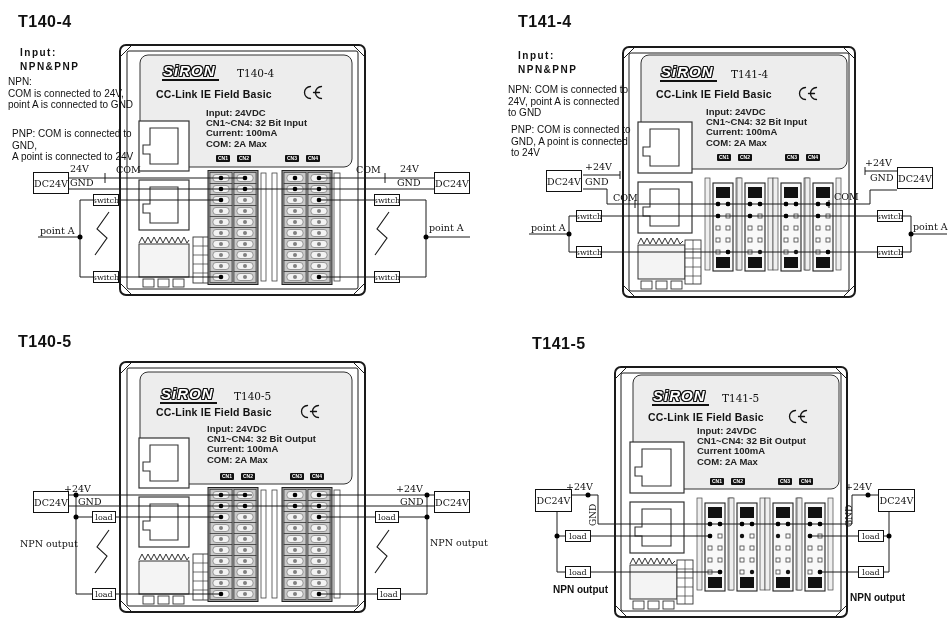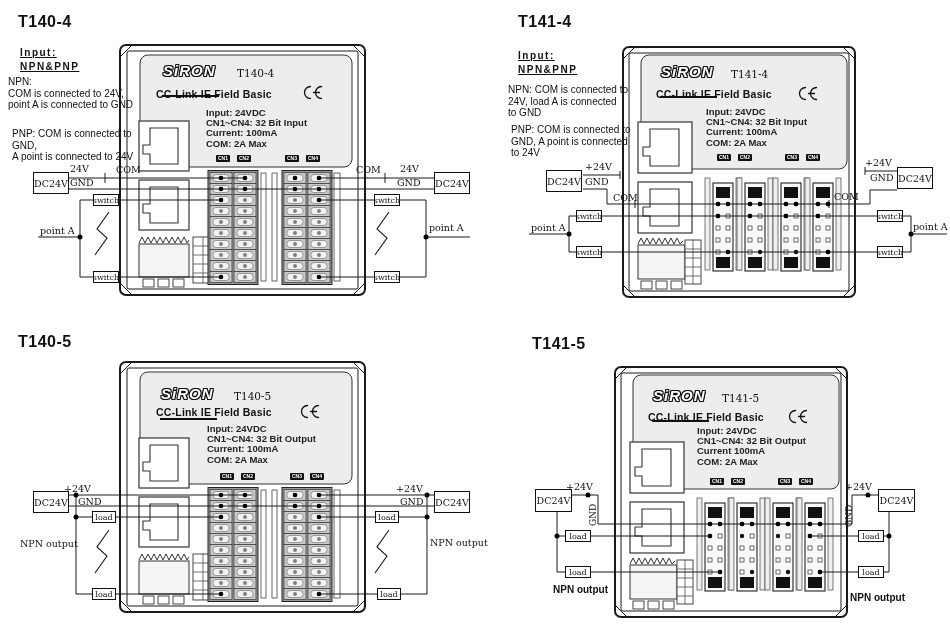--- a/index.html
+++ b/index.html
@@ -5,24 +5,24 @@
   html,body{margin:0;padding:0;background:#fff;}
   #sheet{position:relative;width:950px;height:624px;background:#fff;overflow:hidden;
          font-family:"Liberation Sans",sans-serif;}
   .quad{position:absolute;width:475px;height:312px;}
   .art{position:absolute;left:0;top:0;}
   .w{stroke:#1a1a1a;stroke-width:1;fill:none;}
   .zz{stroke:#1a1a1a;stroke-width:1.1;fill:none;}
   .dot{fill:#000;}
   .title{position:absolute;font:700 16px "Liberation Sans",sans-serif;color:#111;letter-spacing:.5px;white-space:nowrap;}
   .note{position:absolute;font:400 10px "Liberation Sans",sans-serif;color:#111;white-space:pre-line;line-height:11.5px;}
-  .ilab{position:absolute;font:600 10px "Liberation Sans",sans-serif;color:#111;letter-spacing:1.5px;white-space:nowrap;text-decoration:underline;}
+  .ilab{position:absolute;font:600 10px "Liberation Sans",sans-serif;color:#111;letter-spacing:1.5px;white-space:nowrap;}
   .brand{position:absolute;font:800 15px "Liberation Sans",sans-serif;font-style:italic;letter-spacing:1px;color:#fff;
          text-shadow:-1px -1px 0 #111,1px -1px 0 #111,-1px 1px 0 #111,1px 1px 0 #111,-1px 0 0 #111,1px 0 0 #111,0 -1px 0 #111,0 1px 0 #111;
-         border-bottom:2px solid #111;padding:0 3px 16px 1px;white-space:nowrap;}
+         border-bottom:2px solid #111;padding:0 3px 0 1px;white-space:nowrap;}
   .model{position:absolute;font:400 10.5px "DejaVu Serif",serif;color:#111;white-space:nowrap;}
   .bus{position:absolute;font:600 10.5px "Liberation Sans",sans-serif;color:#111;letter-spacing:.2px;white-space:nowrap;}
   .specs{position:absolute;font:600 9.5px "Liberation Sans",sans-serif;color:#222;white-space:pre-line;line-height:10.2px;}
   .cn{position:absolute;width:14px;height:7px;background:#111;color:#fff;font:700 5px "Liberation Sans",sans-serif;
       text-align:center;line-height:7px;border-radius:1px;}
   .wl{position:absolute;font:400 9.5px "DejaVu Serif",serif;color:#111;white-space:nowrap;}
   .bx{position:absolute;box-sizing:border-box;border:1px solid #111;background:#fff;color:#111;
       display:flex;align-items:center;justify-content:center;font:400 8px "DejaVu Serif",serif;}
   .supply{width:36px;height:22px;font-size:9.5px;}
   .dev{width:26px;height:12px;}
@@ -215,21 +215,21 @@
         <circle class="dot" cx="253" cy="252" r="2.3"></circle>
           <circle class="dot" cx="353" cy="252" r="2.3"></circle>
         <circle class="dot" cx="94" cy="234" r="2.5"></circle>
           <circle class="dot" cx="436" cy="234" r="2.5"></circle>
       </g>
     </svg>
     <div class="title" style="left:43px;top:13px">T141-4</div>
     <div class="ilab" style="left:43px;top:50px">Input:</div>
     <div class="ilab" style="left:43px;top:64px">NPN&amp;PNP</div>
     <div class="note" style="left:33px;top:84px;width:145px">NPN: COM is connected to
-24V, load A is connected
+24V, point A is connected
 to GND</div>
     <div class="note" style="left:36px;top:124px;width:145px">PNP: COM is connected to
 GND, A point is connected
 to 24V</div>
     <div class="brand" style="left:185px;top:63px">SiRON</div>
     <div class="model" style="left:256px;top:68px">T141-4</div>
     <div class="bus" style="left:181px;top:88px">CC-Link IE Field Basic</div>
     <svg class="ce" style="left:320px;top:85px" width="24" height="16">
         <use href="#ce-glyph" transform="translate(1,1)"></use>
       </svg>

